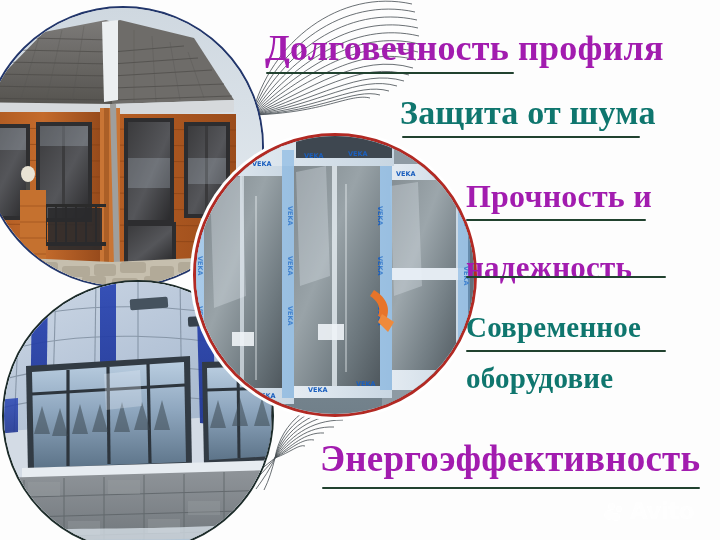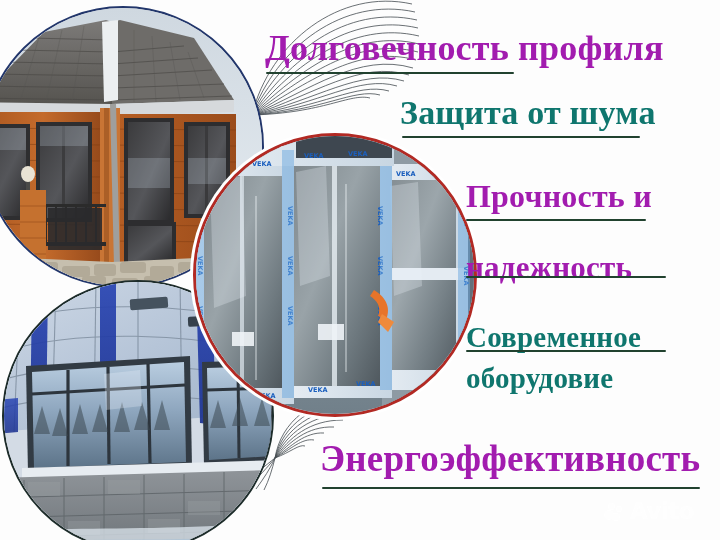--- a/index.html
+++ b/index.html
@@ -474,21 +474,21 @@
 
   <div class="headline red" style="left:400px;top:96px;font-size:34px;">Защита от шума</div>
   <div class="rule" style="left:402px;top:136px;width:238px;"></div>
 
   <div class="headline navy" style="left:466px;top:180px;font-size:32px;">Прочность и</div>
   <div class="rule" style="left:466px;top:219px;width:180px;"></div>
 
   <div class="headline navy" style="left:466px;top:252px;font-size:31px;">надежность</div>
   <div class="rule" style="left:466px;top:276px;width:200px;"></div>
 
-  <div class="headline red" style="left:466px;top:323px;font-size:29px;">Современное</div>
+  <div class="headline red" style="left:466px;top:313px;font-size:29px;">Современное</div>
   <div class="rule" style="left:466px;top:350px;width:200px;"></div>
 
   <div class="headline navy" style="left:320px;top:440px;font-size:37px;">Энергоэффективность</div>
 
   <div class="headline red" style="left:466px;top:364px;font-size:29px;">оборудовие</div>
   <div class="rule" style="left:322px;top:487px;width:378px;"></div>
 
   <div id="avito">
     <span class="mark">
       <i class="w-lg"></i>

